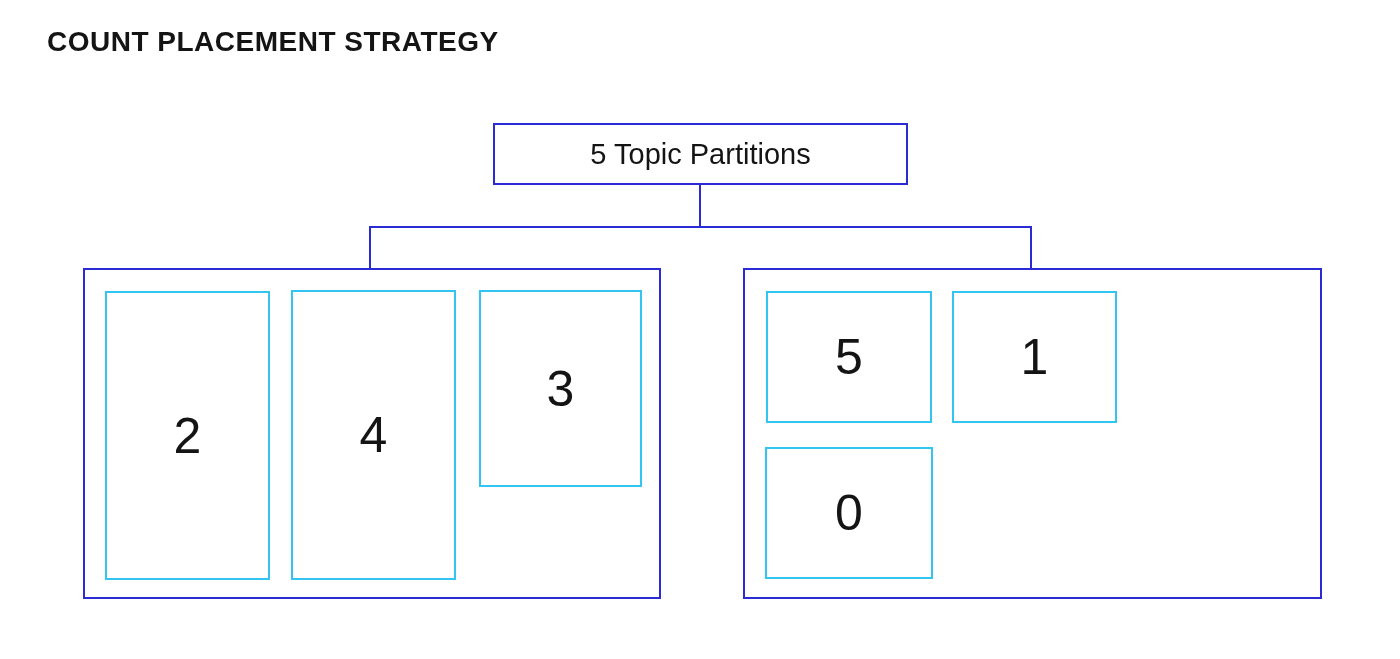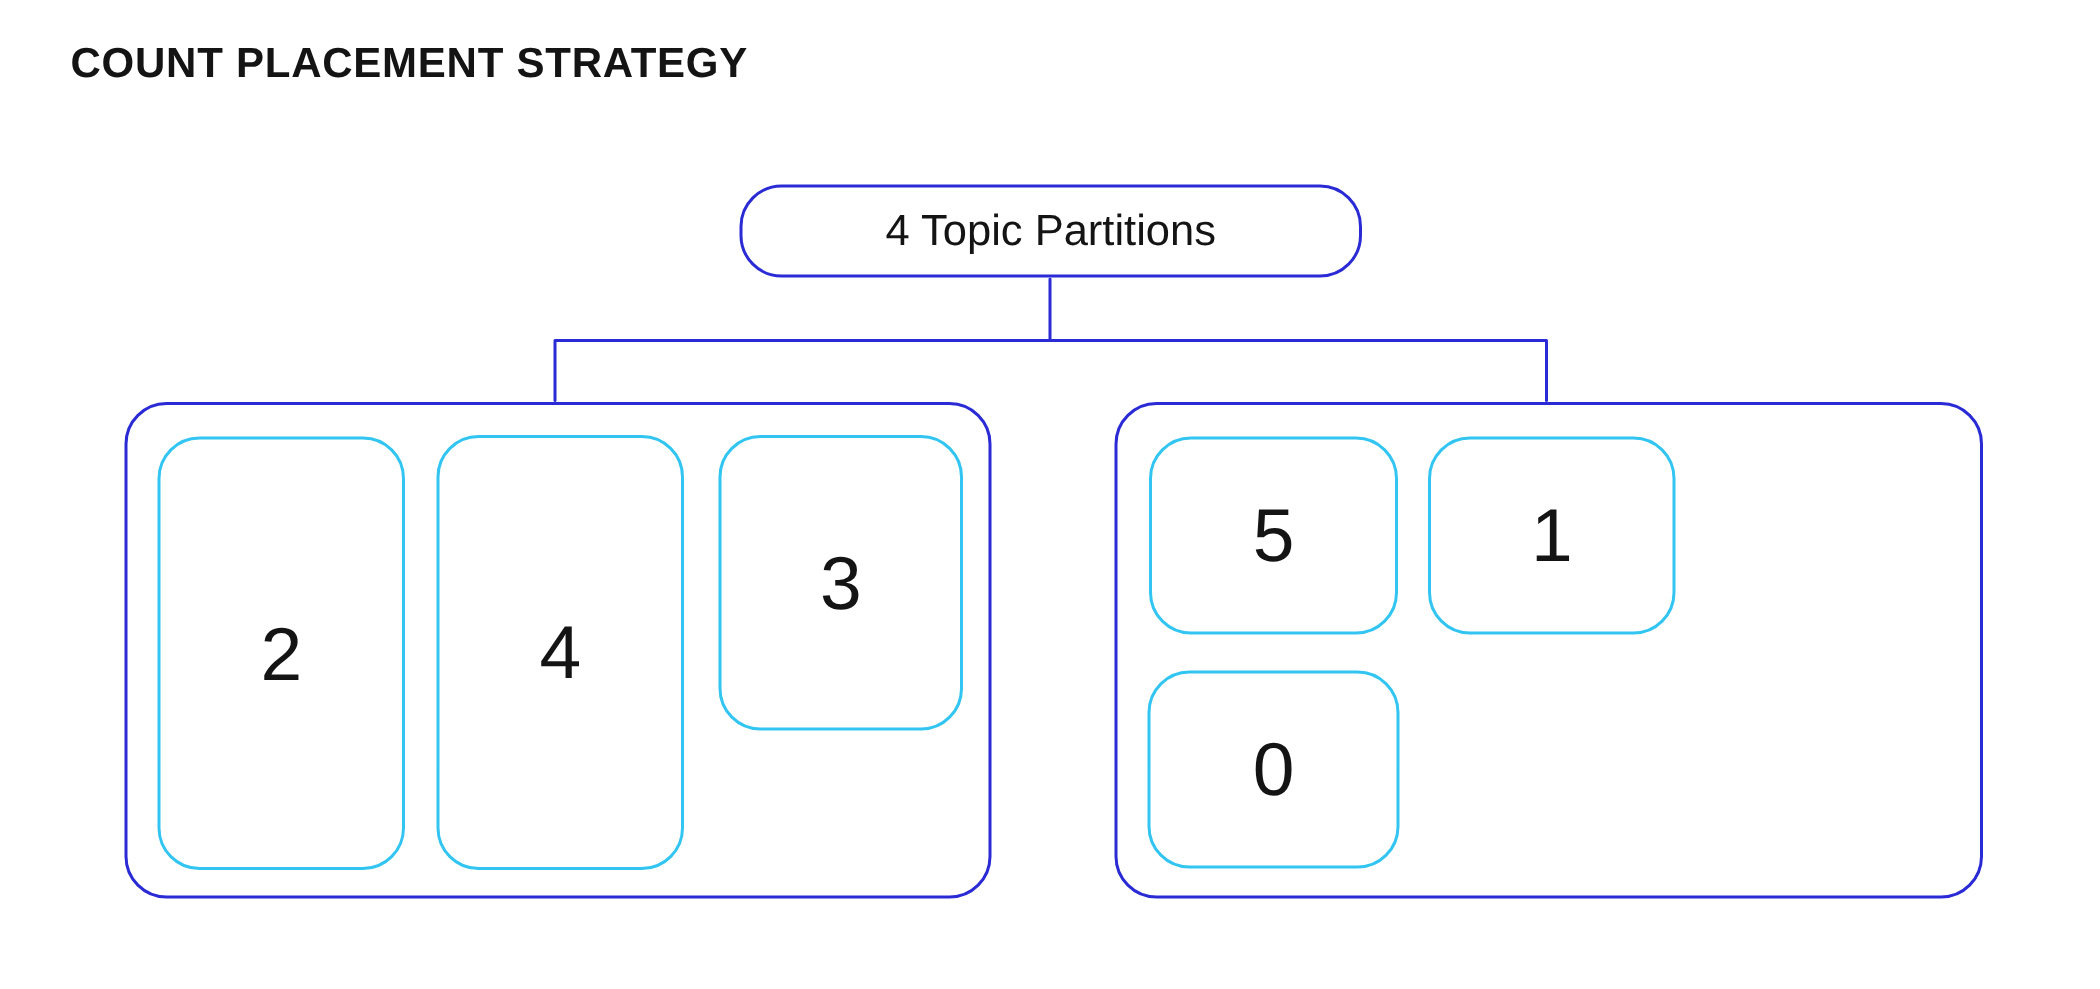--- a/index.html
+++ b/index.html
@@ -1,21 +1,21 @@
 <!DOCTYPE html>
 <html style="--outline: #2b2bd5; --partition: #33c5f1; --text: #141414; --background: #ffffff;"><head>
 <meta charset="utf-8">
 <style>
   :root {
     --outline: #2b2bd5;
     --partition: #33c5f1;
     --text: #141414;
     --background: #ffffff;
   }
-  * { margin: 0; padding: 0; box-sizing: border-box; border-radius: 28px; }
+  * { margin: 0; padding: 0; box-sizing: border-box; }
   html, body {
     background: var(--background);
     font-family: "Liberation Sans", "DejaVu Sans", sans-serif;
   }
   .canvas {
     position: relative;
     width: 1400px;
     height: 659px;
     background: var(--background);
     overflow: hidden;
@@ -81,21 +81,21 @@
   .p-0 { left: 20px;  top: 177px; width: 168px; height: 132px; }
 </style>
 </head>
 <body>
 
 <div class="canvas">
 
   <div class="title">COUNT PLACEMENT STRATEGY</div>
 
   <div class="node-root">
-    <span>4 Topic Partitions</span>
+    <span>5 Topic Partitions</span>
   </div>
 
   <div class="line line-stub"></div>
   <div class="line line-horizontal"></div>
   <div class="line line-drop-left"></div>
   <div class="line line-drop-right"></div>
 
   <div class="group group-left">
     <div class="partition p-2">
       <span>2</span>

